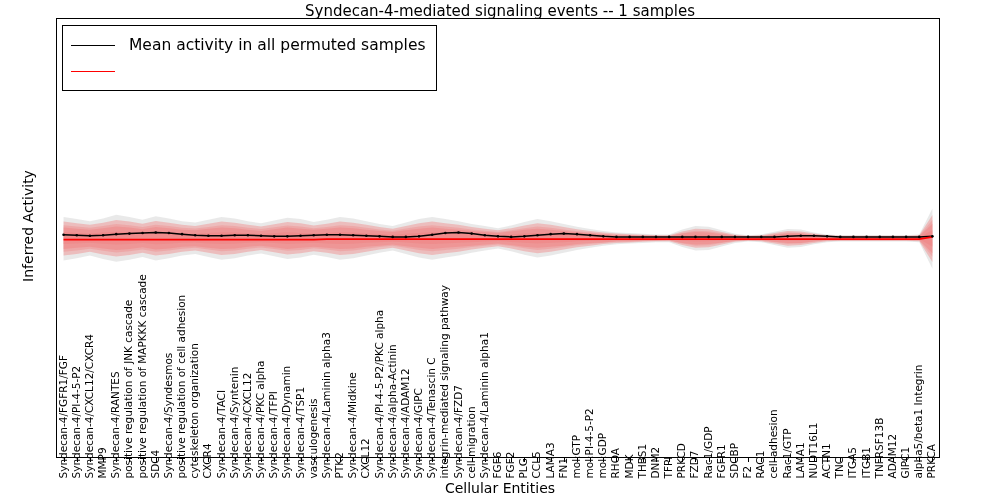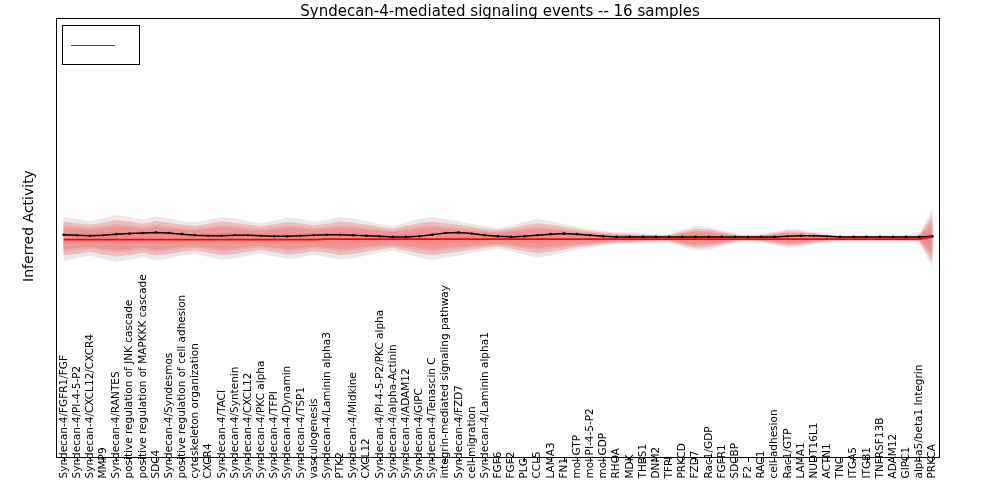--- a/index.html
+++ b/index.html
@@ -134,23 +134,24 @@
     font-size: 15.5px;
     color: #000000;
     white-space: nowrap;
   }
 </style>
 </head>
 <body>
 
 <div id="figure">
 
-  <div id="chart-title">Syndecan-4-mediated signaling events -- 16 samples</div>
+  <div id="chart-title">Syndecan-4-mediated signaling events -- 1 samples</div>
 
   <div id="y-axis-label">Inferred Activity</div>
+  <div id="x-axis-label">Cellular Entities</div>
 
   <div id="ytick-labels"></div>
   <div id="ytick-marks">
       <div class="ytick-mark" style="top: 457px;"></div>
       <div class="ytick-mark-r" style="top: 457px;"></div>
       <div class="ytick-mark" style="top: 402.25px;"></div>
       <div class="ytick-mark-r" style="top: 402.25px;"></div>
       <div class="ytick-mark" style="top: 347.5px;"></div>
       <div class="ytick-mark-r" style="top: 347.5px;"></div>
       <div class="ytick-mark" style="top: 292.75px;"></div>
@@ -386,17 +387,21 @@
       <div class="xtick-label" style="left: 870.597px; bottom: 22px;">ITGB1</div>
       <div class="xtick-label" style="left: 883.761px; bottom: 22px;">TNFRSF13B</div>
       <div class="xtick-label" style="left: 896.925px; bottom: 22px;">ADAM12</div>
       <div class="xtick-label" style="left: 910.09px; bottom: 22px;">GIPC1</div>
       <div class="xtick-label" style="left: 923.254px; bottom: 22px;">alpha5/beta1 Integrin</div>
       <div class="xtick-label" style="left: 936.418px; bottom: 22px;">PRKCA</div>
     </div>
 
   <div id="legend">
     <div class="legend-row">
+      <span class="legend-swatch" style="border-top-color: rgb(0, 0, 0);"></span>
+      <span class="legend-text">Mean activity in all permuted samples</span>
+    </div>
+    <div class="legend-row">
       <span class="legend-swatch" style="border-top-color: rgb(255, 0, 0);"></span>
     </div>
   </div>
 
 </div>
 
 </body></html>

